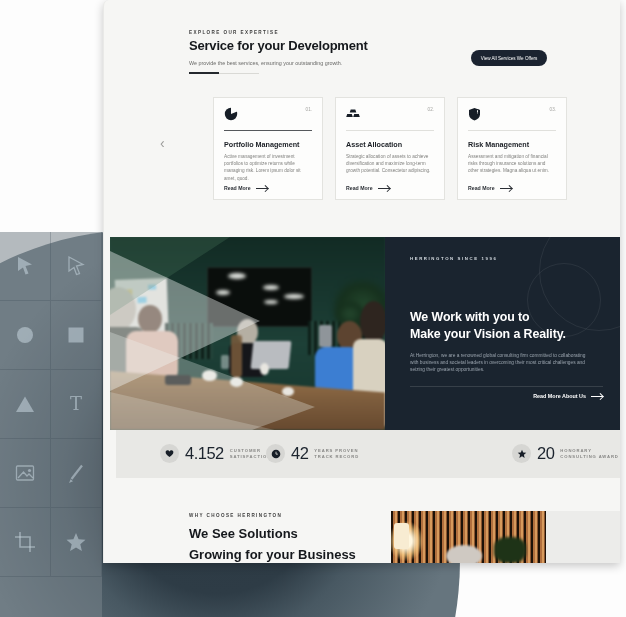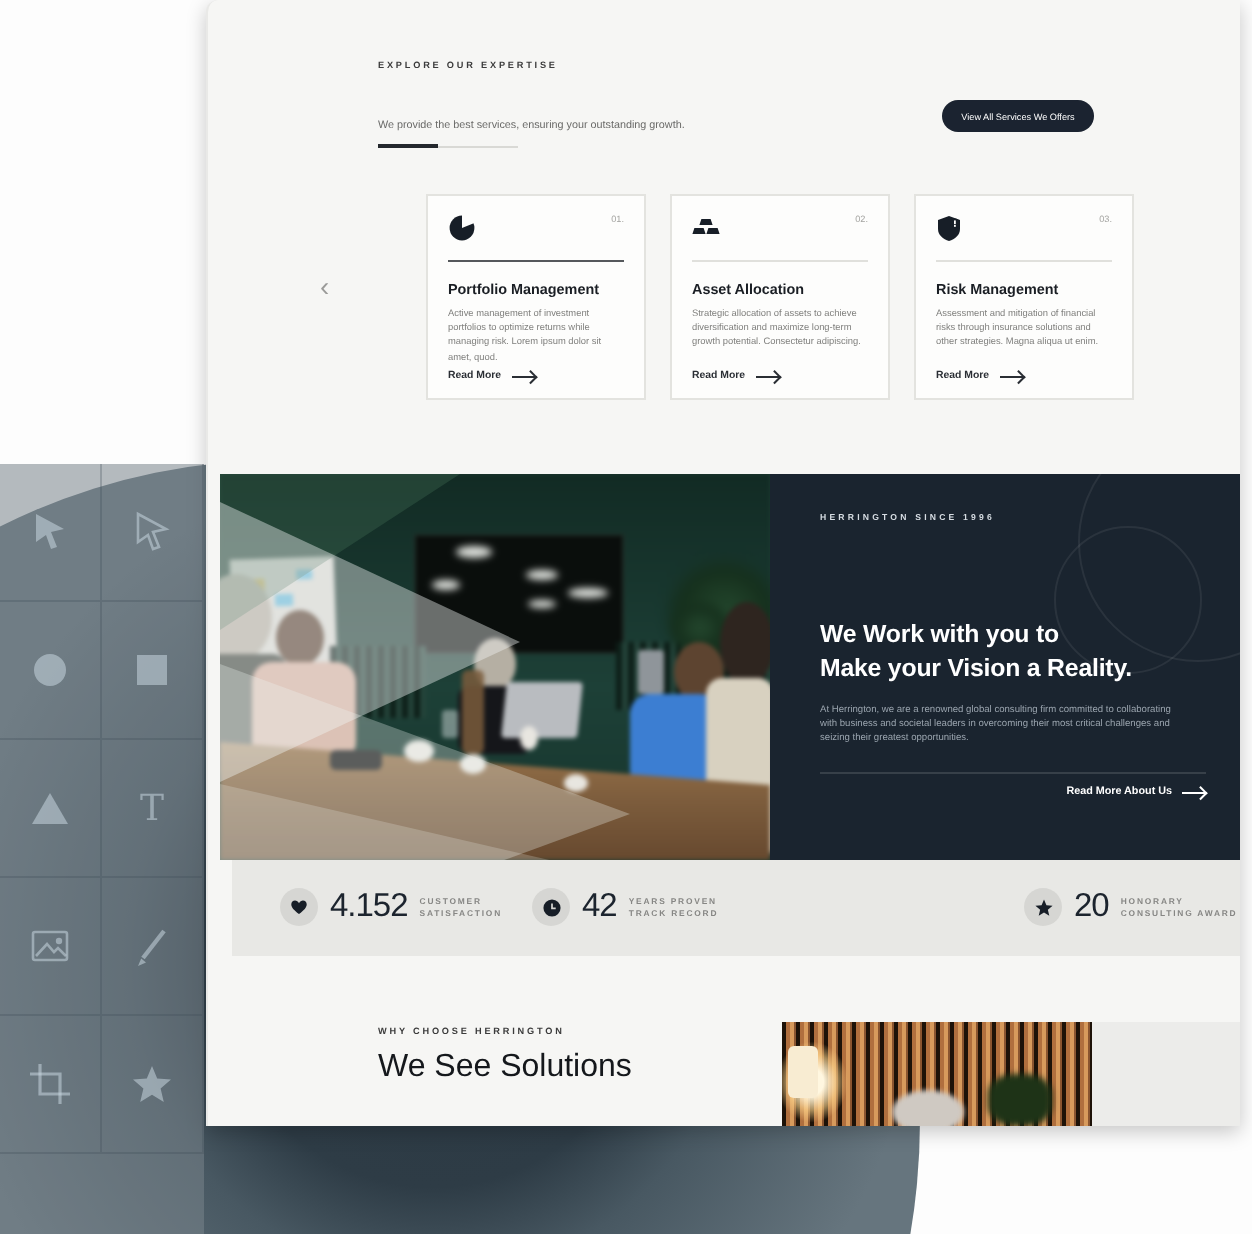--- a/index.html
+++ b/index.html
@@ -73,21 +73,21 @@
 
   
   .stats { position:absolute; left:12px; top:430px; width:505px; height:48px; background:#e8e8e5; }
   .stat { position:absolute; top:14px; display:flex; align-items:center; gap:6px; }
   .sicon { width:19px; height:19px; border-radius:50%; background:#d6d6d3; display:flex; align-items:center; justify-content:center; flex:none; }
   .sval { font-size:16.5px; letter-spacing:-0.5px; color:#1c242e; font-weight:500; }
   .slab { font-size:4.2px; line-height:5.6px; letter-spacing:.9px; color:#868684; font-weight:600; }
 
   
   .why-eyebrow { left:85px; top:513px; }
-  .why-h { position:absolute; left:85px; top:523px; font-size:16px; line-height:21px; font-weight:400; color:#15181c; }
+  .why-h { position:absolute; left:85px; top:523px; font-size:13px; line-height:21px; font-weight:700; color:#15181c; }
   .wood { position:absolute; left:287px; top:511px; width:155px; height:52px; overflow:hidden;
     background:repeating-linear-gradient(90deg,#1d1208 0 2px,#b06f3e 2px 4px,#d79a5c 4px 6px,#8a5530 6px 7px); }
   .lamp-glow { position:absolute; left:-8px; top:4px; width:46px; height:52px;
     background:radial-gradient(closest-side,#fff7e0 25%, rgba(255,214,140,.6) 55%, transparent 78%); }
   .lamp { position:absolute; left:3px; top:12px; width:15px; height:26px; background:#f8ecd2; border-radius:3px; }
   .hair { position:absolute; left:55px; top:34px; width:36px; height:22px; background:#cfc9c2; border-radius:50%; filter:blur(1.2px); }
   .leaves { position:absolute; left:103px; top:26px; width:32px; height:26px; background:#1e3317; border-radius:40%; filter:blur(1.5px); }
   .gray-block { position:absolute; left:442px; top:511px; width:75px; height:52px; background:#ececea; }
 
   
@@ -101,20 +101,21 @@
 </head>
 <body>
 
 <div class="canvas">
 
   <div class="blob"></div>
 
   <div class="page">
 
     <div class="eyebrow svc-eyebrow">EXPLORE OUR EXPERTISE</div>
+    <div class="svc-title">Service for your Development</div>
     <div class="svc-sub">We provide the best services, ensuring your outstanding growth.</div>
     <div class="progress">
         <span class="p-dark"></span>
         <span class="p-light"></span>
       </div>
     <button class="pill">View All Services We Offers</button>
     <div class="chev chev-l">‹</div>
     <div class="chev chev-r">›</div>
 
     <div class="cards">
@@ -238,21 +239,21 @@
         <div class="hero-p">At Herrington, we are a renowned global consulting firm committed to collaborating with business and societal leaders in overcoming their most critical challenges and seizing their greatest opportunities.</div>
         <div class="hero-div"></div>
         <div class="hero-rm">
             <span>Read More About Us</span>
             <span class="arrow"></span>
           </div>
       </div>
     </div>
 
     <div class="stats">
-      <div class="stat" style="left:24px;">
+      <div class="stat" style="left:44px;">
         <div class="sicon">
           <svg width="9" height="9" viewBox="0 0 14 14">
               <path class="ic" d="M7 12.5 C3 9.5 1 7.4 1 4.9 C1 3.2 2.3 2 3.9 2 C5.1 2 6.3 2.8 7 4 C7.7 2.8 8.9 2 10.1 2 C11.7 2 13 3.2 13 4.9 C13 7.4 11 9.5 7 12.5 Z"></path>
             </svg>
         </div>
         <div class="sval">4.152</div>
         <div class="slab">
           <div>CUSTOMER</div>
             <div>SATISFACTION</div>
         </div>
@@ -280,20 +281,21 @@
         <div class="slab">
           <div>HONORARY</div>
             <div>CONSULTING AWARD</div>
         </div>
       </div>
     </div>
 
     <div class="eyebrow why-eyebrow">WHY CHOOSE HERRINGTON</div>
     <div class="why-h">
       <div>We See Solutions</div>
+      <div>Growing for your Business</div>
     </div>
     <div class="wood">
       <div class="lamp-glow"></div>
       <div class="lamp"></div>
       <div class="hair"></div>
       <div class="leaves"></div>
     </div>
     <div class="gray-block"></div>
   </div>
 

